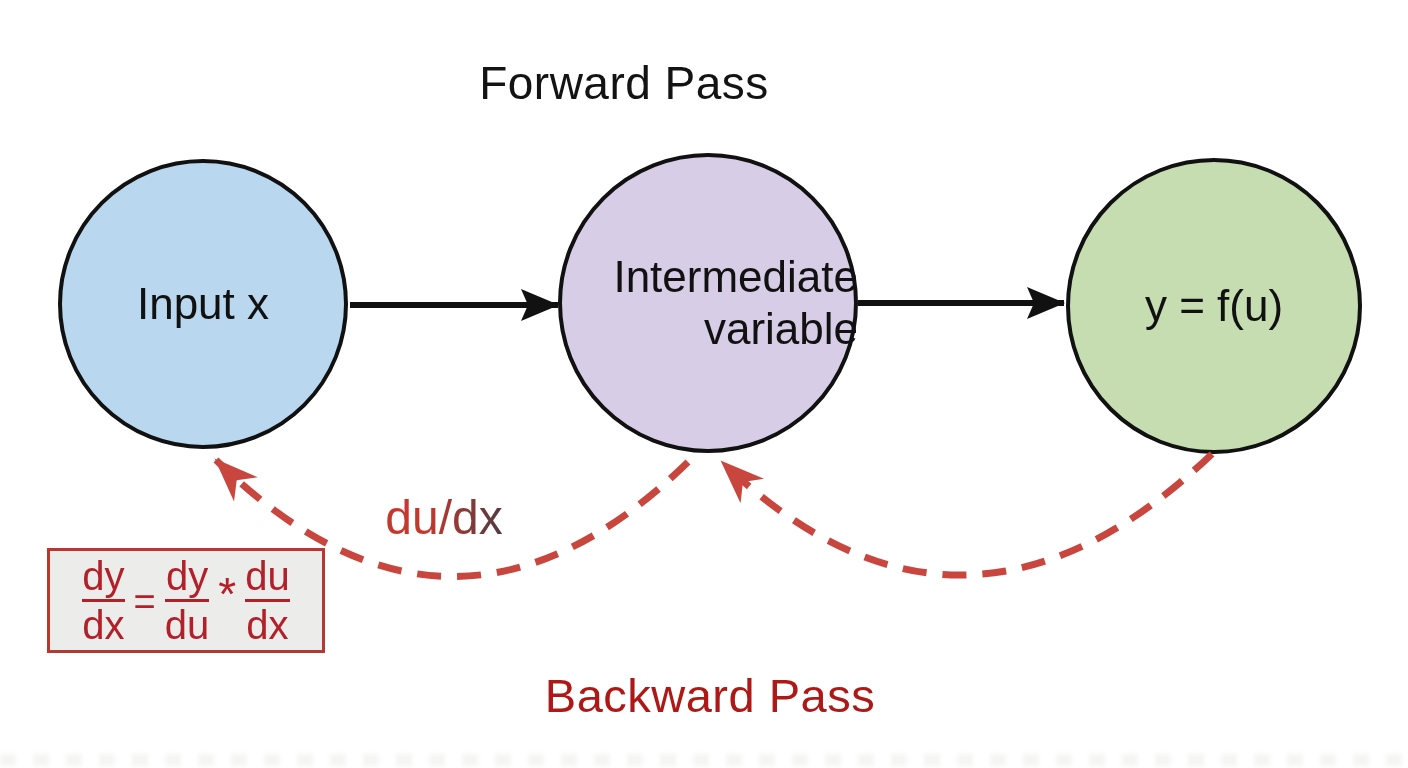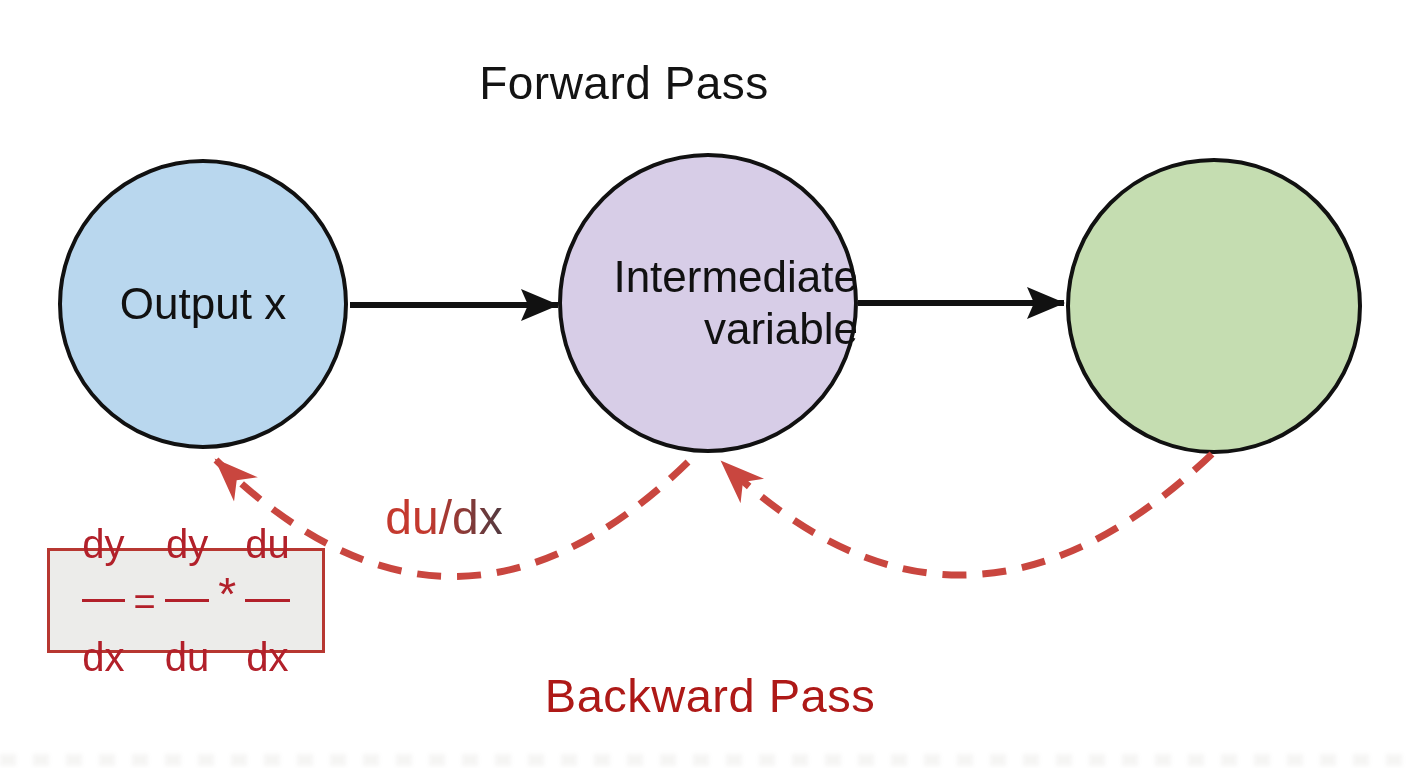--- a/index.html
+++ b/index.html
@@ -27,21 +27,21 @@
     font-size:48px;font-weight:400;
     background:linear-gradient(90deg,var(--edge-label-start,#c4392e) 0%,var(--edge-label-start,#c4392e) 35%,var(--edge-label-end,#523a40) 100%);
     -webkit-background-clip:text;background-clip:text;color:transparent;margin-left:6px;
   }
   .formula-box{
     position:absolute;left:47px;top:548px;width:278px;height:105px;box-sizing:border-box;
     background:var(--formula-bg,#ececea);border:3px solid var(--formula-border,#b73731);
     display:flex;align-items:center;justify-content:center;gap:9px;
     color:var(--formula-red,#b2202a);
   }
-  .frac{display:inline-flex;flex-direction:column;align-items:center;gap:32px;}
+  .frac{display:inline-flex;flex-direction:column;align-items:center;}
   .frac .num,.frac .den{font-size:40px;line-height:1.0;}
   .frac .bar{height:3px;align-self:stretch;background:var(--formula-red,#b2202a);margin:3px 0;}
   .op-eq{font-size:38px;line-height:1;margin-top:2px;}
   .op-star{font-size:46px;line-height:1;margin-top:-14px;}
   .artifact-strip{
     position:absolute;left:0;right:0;bottom:2px;height:12px;
     background:repeating-linear-gradient(90deg,rgba(118,112,96,.14) 0 16px,rgba(255,255,255,0) 16px 33px);
     filter:blur(2px);opacity:.5;
   }
 </style>
@@ -68,27 +68,28 @@
     <line x1="858" y1="303" x2="1064" y2="303" stroke-width="6" marker-end="url(#fwd)" stroke="#111111"></line>
 
     <path d="M 688 462 Q 452 692 216 460" fill="none" stroke-width="7" stroke-dasharray="24 16" stroke-linecap="butt" marker-end="url(#bwd)" stroke="#c9463f"></path>
     <path d="M 1212 454 Q 962 692 722 462" fill="none" stroke-width="7" stroke-dasharray="24 16" stroke-linecap="butt" marker-end="url(#bwd)" stroke="#c9463f"></path>
   </svg>
 
   <div class="title">Forward Pass</div>
   <div class="backward-title">Backward Pass</div>
 
   <div class="node-label" style="left:63px;top:164px;width:280px;height:280px;">
-    <span>Output x</span>
+    <span>Input x</span>
   </div>
   <div class="node-label" style="left:558px;top:153px;width:300px;height:300px;align-items:flex-end;">
     <span>Intermediate</span>
     <span>variable</span>
   </div>
   <div class="node-label" style="left:1064px;top:156px;width:300px;height:300px;">
+    <span>y = f(u)</span>
   </div>
 
   <div class="edge-label" style="left:438px;top:517px;">du/dx</div>
 
   <div class="formula-box">
     <span class="frac">
       <span class="num">dy</span>
       <span class="bar"></span>
       <span class="den">dx</span>
     </span>

